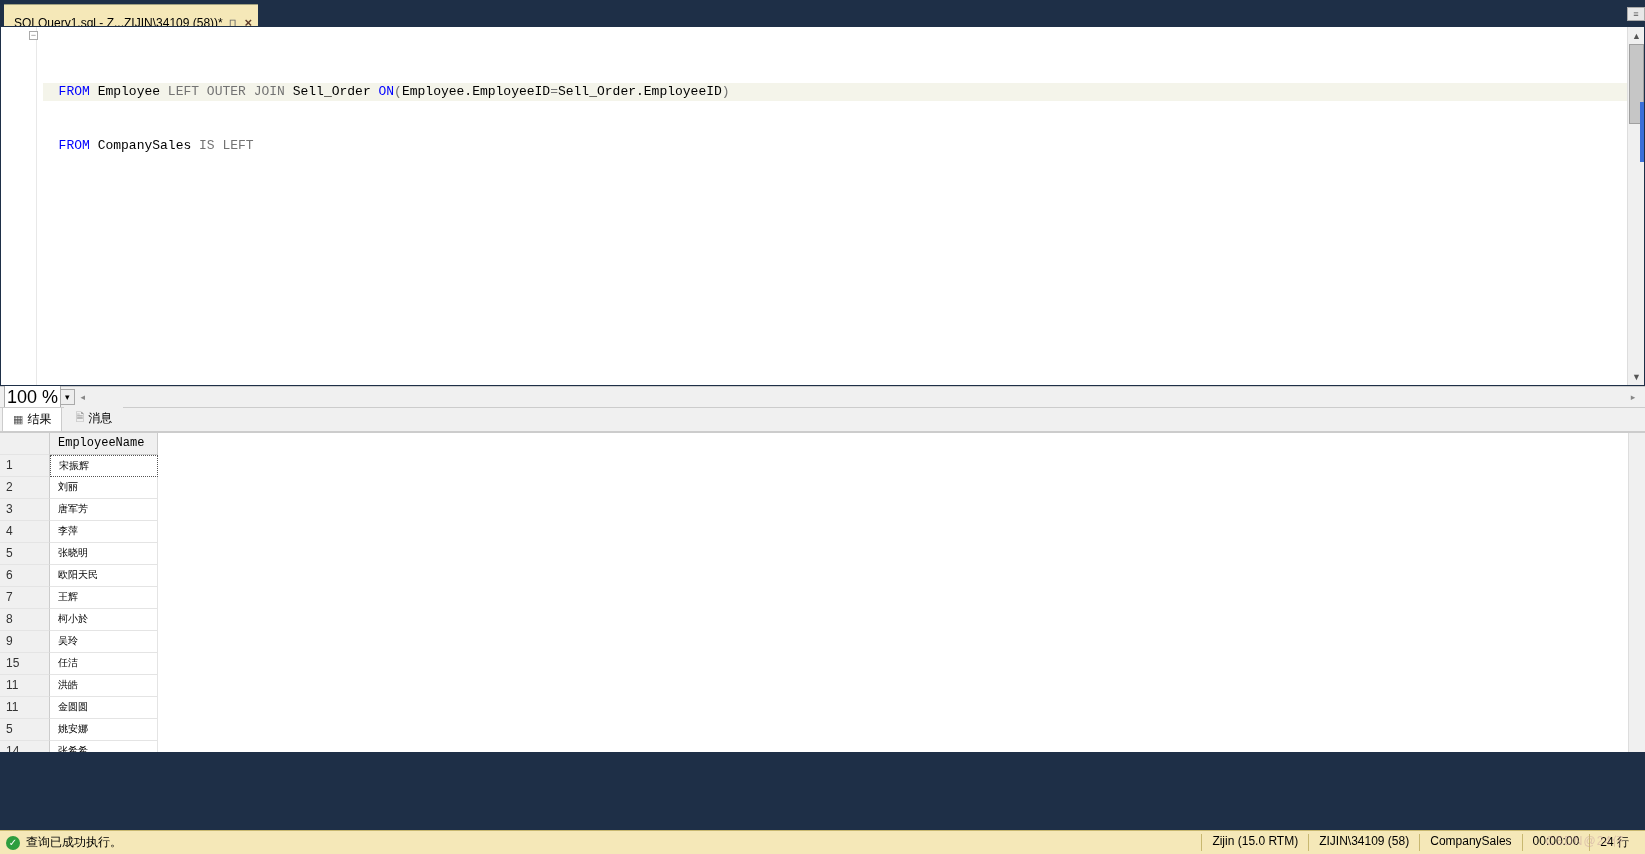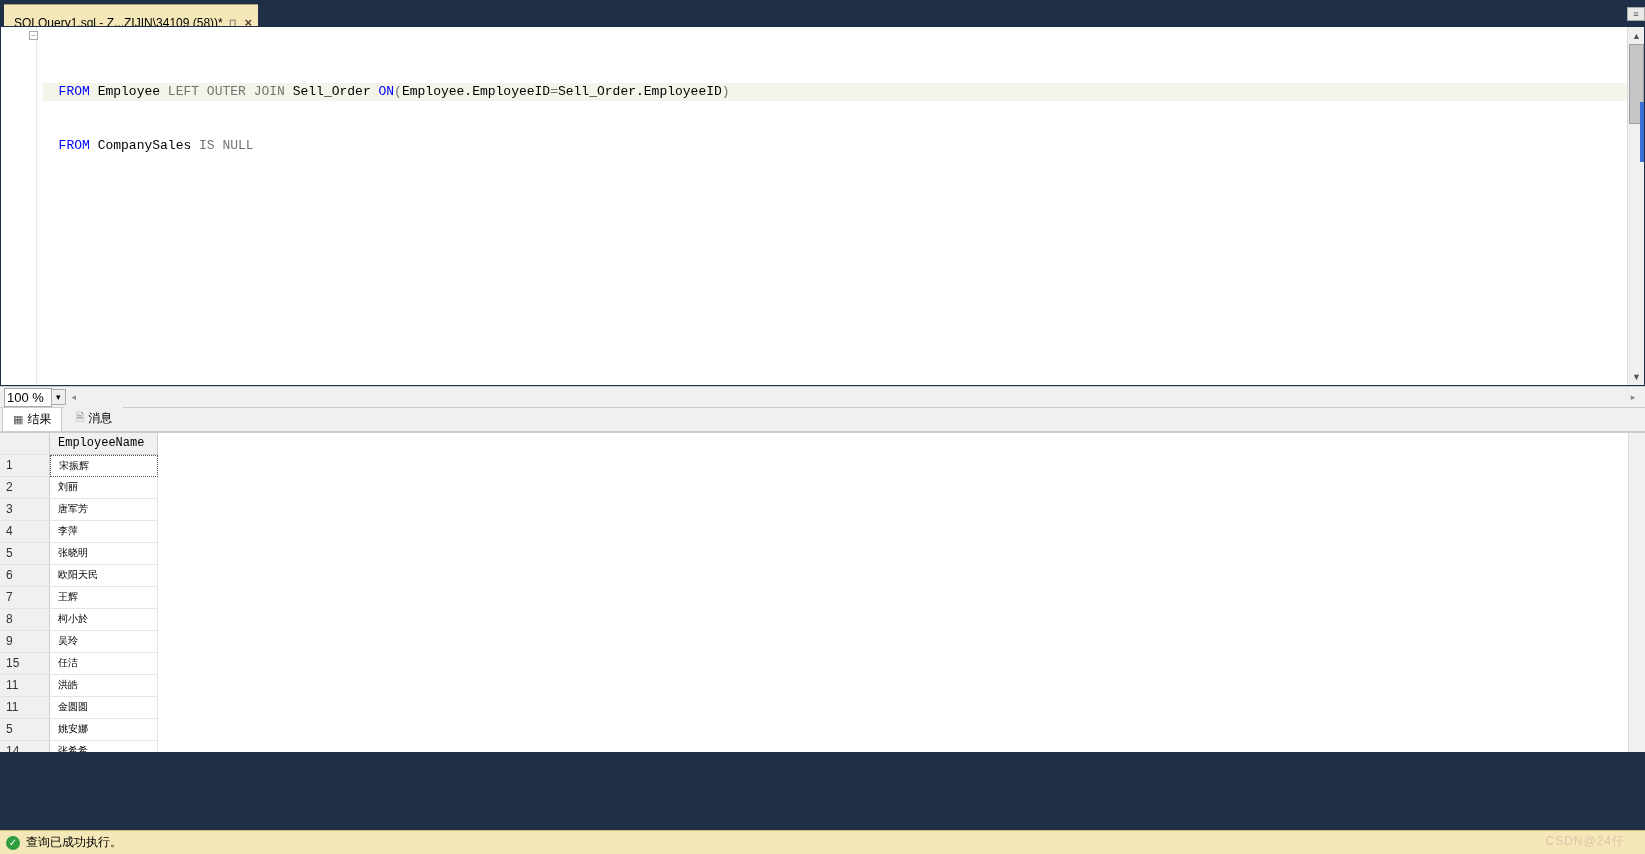--- a/index.html
+++ b/index.html
@@ -21,21 +21,21 @@
 .plain { color: #000; }
 .side-marker { position: absolute; right: 0; top: 0; width: 4px; height: 54px; background: #f6d94c; }
 .editor-scroll { position: absolute; right: 0; top: 0; width: 17px; height: 100%; background: #f0f0f0; border-left: 1px solid #ddd; }
 .editor-scroll .thumb { background: #c6c6c6; width: 15px; margin: 17px 1px; height: 80px; border: 1px solid #a0a0a0; }
 .editor-scroll .blue-mark { position: absolute; right: 0; top: 75px; width: 4px; height: 60px; background: #3a6fd8; }
 .editor-scroll .arrow { position: absolute; width: 17px; height: 17px; display: flex; align-items: center; justify-content: center; font-size: 9px; color: #555; }
 .editor-scroll .arrow.up { top: 0; }
 .editor-scroll .arrow.down { bottom: 0; }
 .split-handle { position: absolute; right: -1px; top: -20px; width: 18px; height: 14px; background: #e8e8e8; border: 1px solid #aaa; font-size: 9px; text-align: center; line-height: 12px; color: #555; cursor: ns-resize; }
 .zoom-bar { background: #f0f0f0; border-top: 1px solid #ccc; border-bottom: 1px solid #ccc; height: 22px; display: flex; align-items: center; padding: 0 4px; }
-.zoom-select { font-size: 13px; padding: 1px 2px; border: 1px solid #aaa; background: #fff; min-width: 48px; }
+.zoom-select { font-size: 18px; padding: 1px 2px; border: 1px solid #aaa; background: #fff; min-width: 48px; }
 .zoom-caret { border: 1px solid #aaa; border-left: none; padding: 2px 4px; background: #eee; font-size: 9px; cursor: pointer; }
 .hscroll-nav { font-size: 9px; color: #888; margin-left: 6px; }
 .hscroll { flex: 1; height: 16px; margin-left: 6px; background: #f0f0f0; position: relative; }
 .hscroll .arrow { position: absolute; width: 16px; height: 16px; font-size: 9px; color: #888; display: flex; align-items: center; justify-content: center; }
 .hscroll .arrow.right { right: 0; }
 .result-tabs { background: #f0f0f0; border-bottom: 1px solid #ccc; height: 24px; display: flex; align-items: flex-end; padding-left: 2px; }
 .result-tab { display: flex; align-items: center; padding: 3px 10px; font-size: 12px; border: 1px solid #ccc; border-bottom: none; background: #fff; margin-right: 2px; cursor: pointer; }
 .result-tab.inactive { background: #f0f0f0; border-color: transparent; }
 .result-tab .icon { margin-right: 4px; font-size: 11px; }
 .grid-icon { color: #555; }
@@ -71,21 +71,21 @@
   <span class="menu-caret">▾</span>
 </div>
 
 <div class="editor-container">
   <div class="editor-gutter">
     <div class="fold-marker">−</div>
   </div>
   <div class="editor-body">
     <div class="side-marker"></div>
     <div class="line current-line"><span>  </span><span class="kw">FROM</span><span class="plain"> Employee </span><span class="gray">LEFT OUTER JOIN</span><span class="plain"> Sell_Order </span><span class="kw">ON</span><span class="gray">(</span><span class="plain">Employee.EmployeeID</span><span class="gray">=</span><span class="plain">Sell_Order.EmployeeID</span><span class="gray">)</span></div>
-    <div class="line"><span>  </span><span class="kw">FROM</span><span class="plain"> CompanySales </span><span class="gray">IS NULL</span></div>
+    <div class="line"><span>  </span><span class="kw">FROM</span><span class="plain"> CompanySales </span><span class="gray">IS LEFT</span></div>
   </div>
   <div class="editor-scroll">
     <div class="split-handle">≡</div>
     <div class="arrow up">▲</div>
     <div class="thumb"></div>
     <div class="blue-mark"></div>
     <div class="arrow down">▼</div>
   </div>
 </div>
 
@@ -147,14 +147,21 @@
     </div>
   </div>
   <div class="results-scroll"></div>
 </div>
 
 <div class="status-bar">
   <div class="status-left">
     <span class="status-check">✓</span>
     <span>查询已成功执行。</span>
   </div>
+  <div class="status-right">
+    <span class="status-item">Zijin (15.0 RTM)</span>
+    <span class="status-item">ZIJIN\34109 (58)</span>
+    <span class="status-item">CompanySales</span>
+    <span class="status-item">00:00:00</span>
+    <span class="status-item">24 行</span>
+  </div>
   <div class="watermark">CSDN@24仔</div>
 </div>
 
 </body></html>

